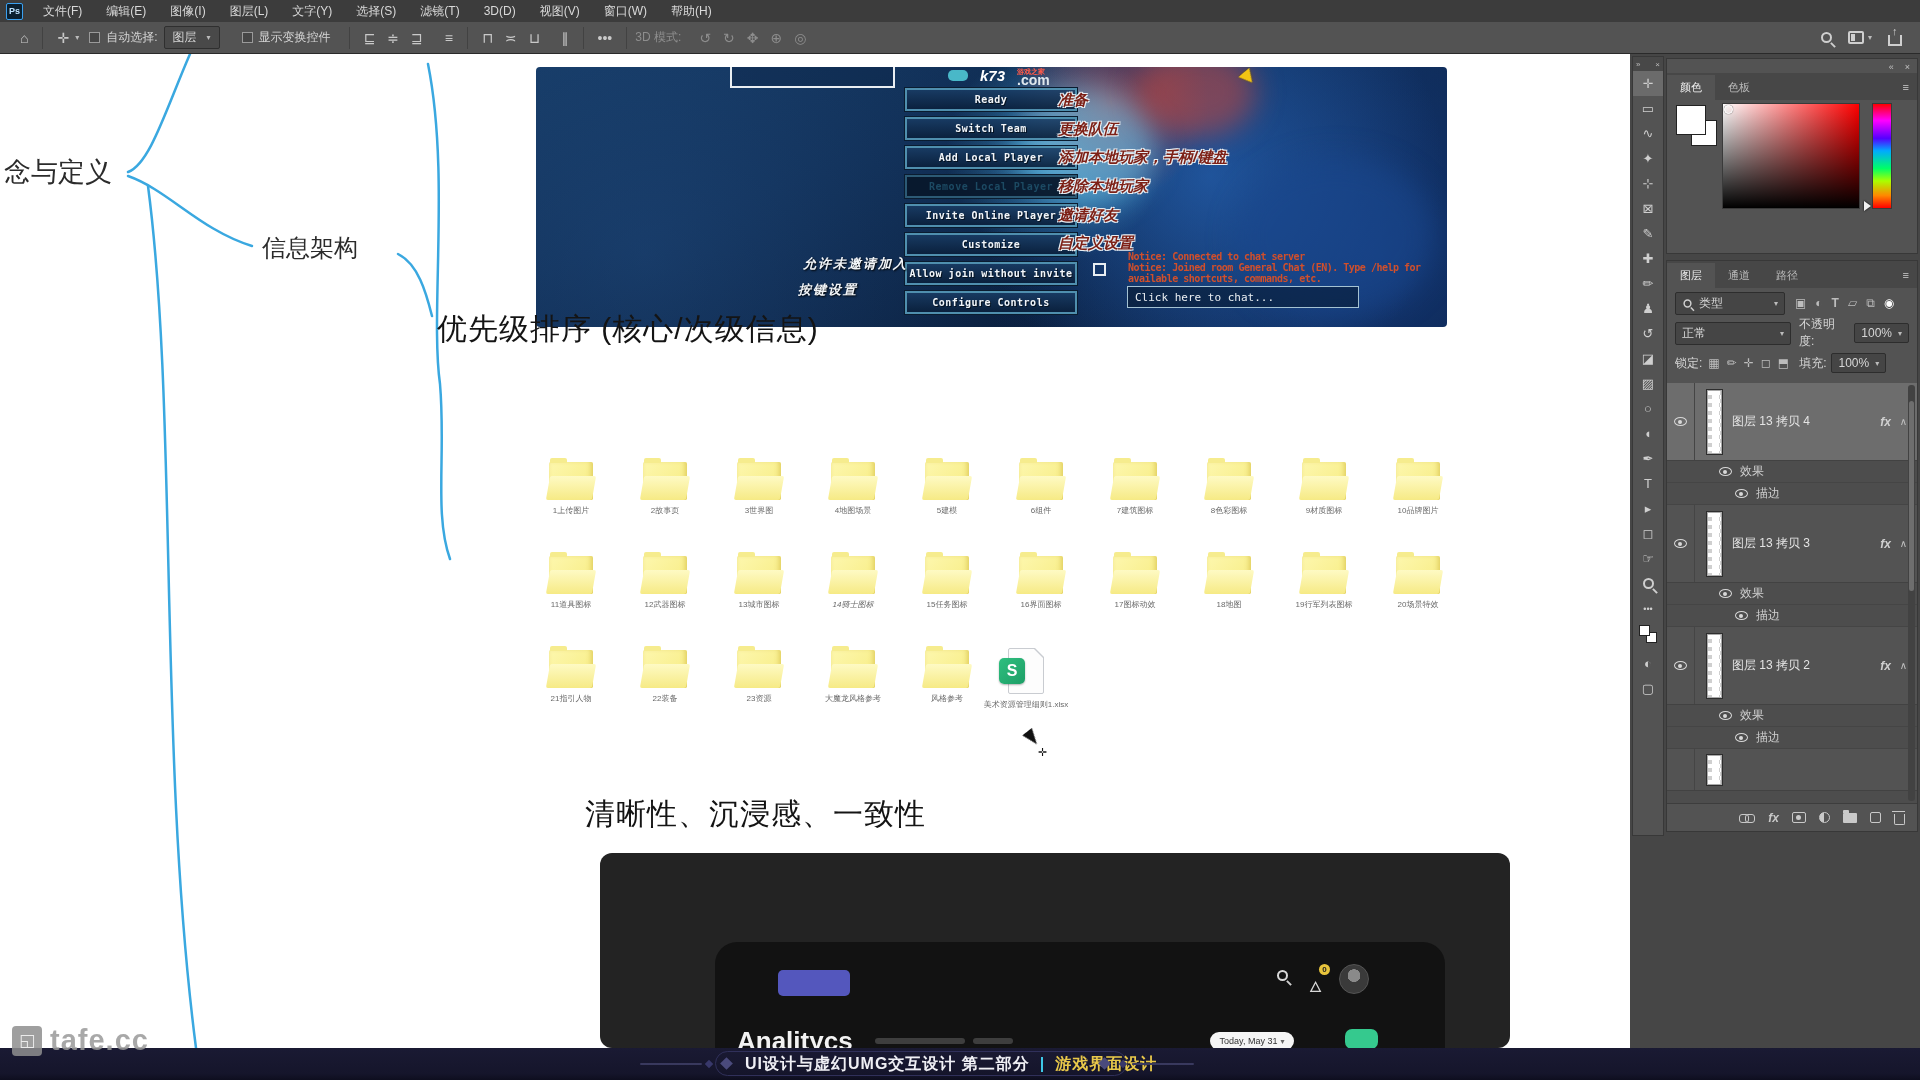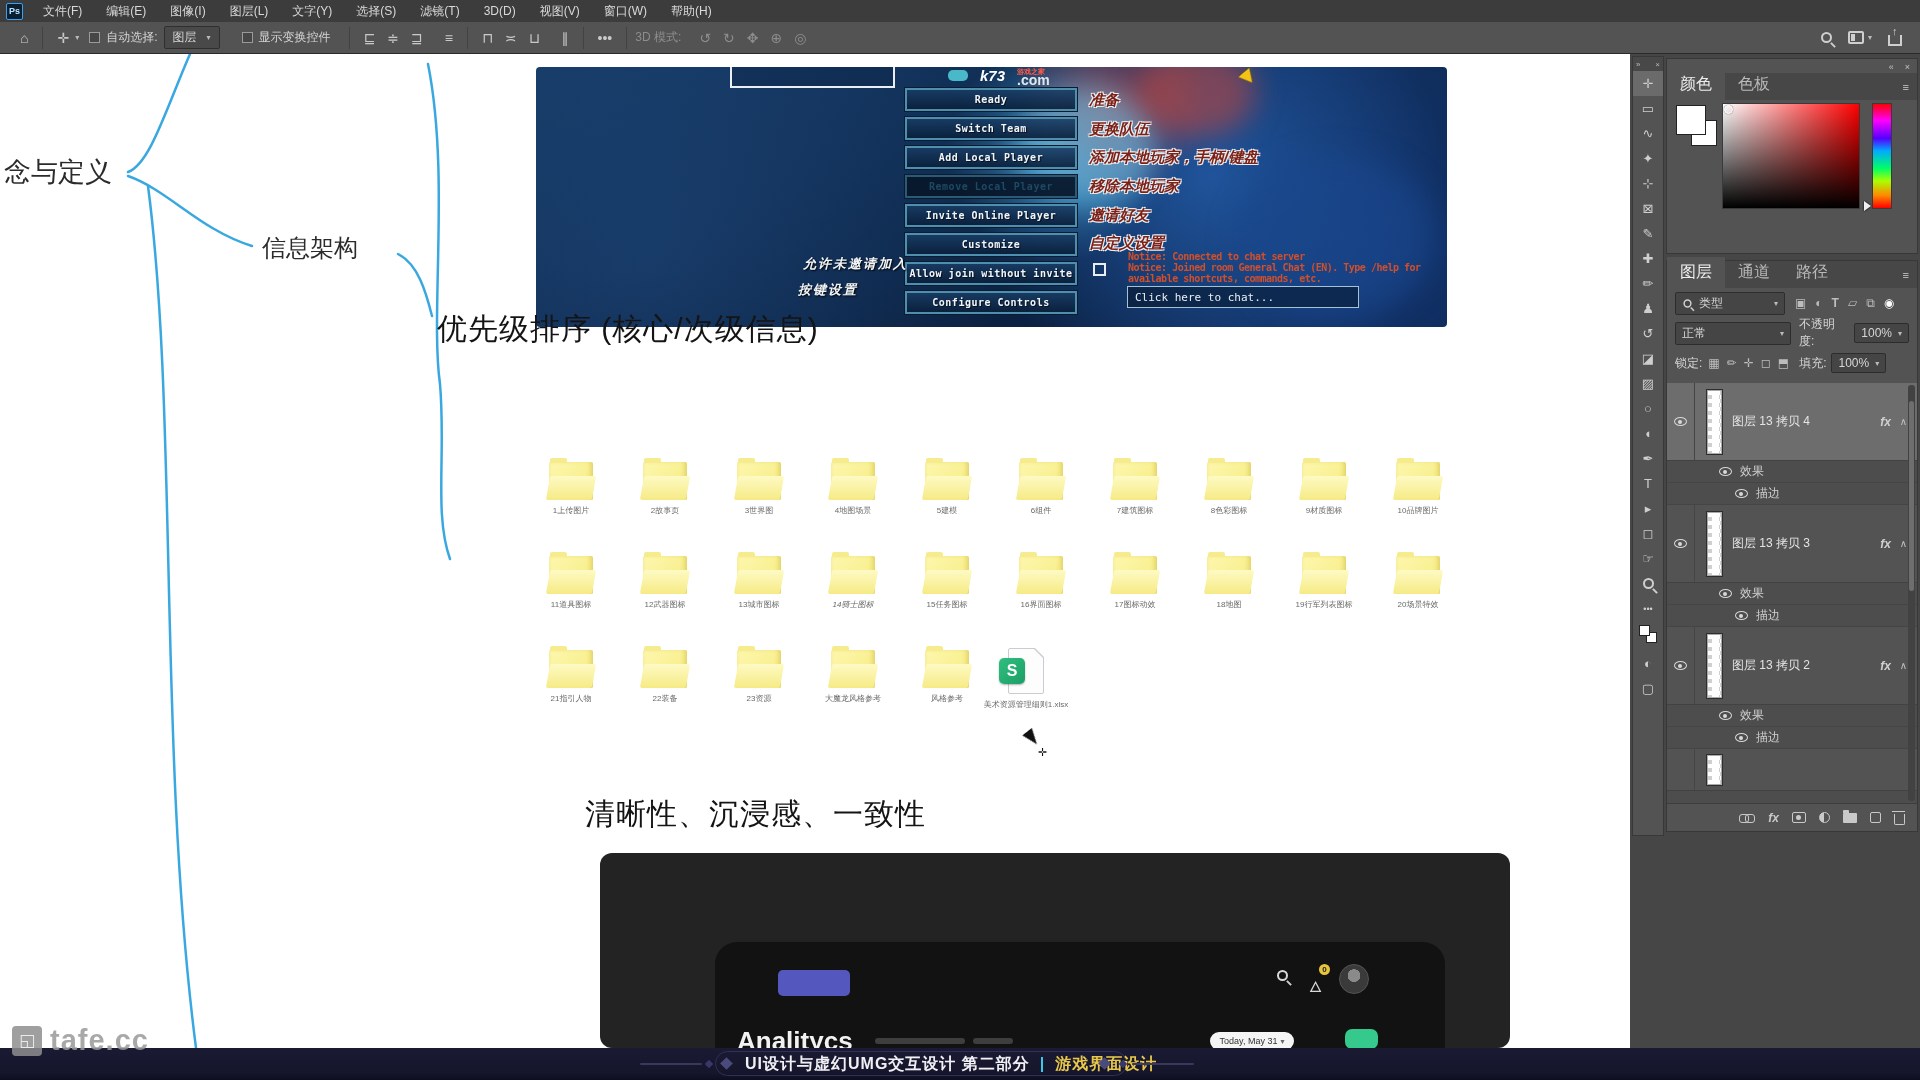--- a/index.html
+++ b/index.html
@@ -54,21 +54,21 @@
   #k73 .tag { font-size:7px; color:#ff5a4a; font-style:normal; }
   #k73 .dom { font-size:14px; color:#dfe8ee; font-style:normal; }
 
   #gbtns { position:absolute; left:369px; top:21px; width:172px; }
   .gbtn { width:172px; height:23px; margin-bottom:6px; background:linear-gradient(180deg,rgba(25,60,100,.88),rgba(10,32,60,.92));
     border:2px solid #4f8fae; outline:1px solid #0a1c30; display:flex; align-items:center; justify-content:center;
     color:#f2f6fa; font-family:"DejaVu Sans Mono",monospace; font-size:10px; font-weight:bold; letter-spacing:0.5px;
     text-shadow:1px 1px 0 #06121f; cursor:pointer; }
   .gbtn.disabled { background:rgba(8,24,44,.95); border-color:#2c5a75; color:#1c4a63; text-shadow:none; }
 
-  .annot { position:absolute; left:553px; color:#7d2016; font-size:15px; font-weight:bold; font-style:italic; white-space:nowrap;
+  .annot { position:absolute; left:522px; color:#7d2016; font-size:15px; font-weight:bold; font-style:italic; white-space:nowrap;
     text-shadow:-1px -1px 0 #e8eef2, 1px -1px 0 #e8eef2, -1px 1px 0 #e8eef2, 1px 1px 0 #e8eef2; }
   .gnote { position:absolute; color:#f2f5f8; font-size:13px; font-weight:bold; font-style:italic; letter-spacing:2px;
     text-shadow:1px 1px 2px #000; }
   #gcheck { position:absolute; left:557px; top:196px; width:13px; height:13px; border:2px solid #e8eef2; }
   .notice { position:absolute; left:592px; color:#d14f2b; font-size:10px; font-weight:bold; white-space:nowrap;
     font-family:"DejaVu Sans Mono",monospace; letter-spacing:-0.5px; }
   #chatbox { position:absolute; left:591px; top:219px; width:232px; height:22px; border:1px solid #a4c2d2;
     background:rgba(6,22,42,.55); display:flex; align-items:center; padding-left:7px; color:#e9eef2; font-size:11px;
     font-family:"DejaVu Sans Mono",monospace; }
   #yellow-cursor { position:absolute; left:705px; top:4px; width:0; height:0; border-left:7px solid transparent;
@@ -124,21 +124,21 @@
   #toolbar-head { height:14px; background:#484848; color:#bbb; font-size:8px; display:flex; align-items:center;
     justify-content:space-between; padding:0 3px; }
   .tool { height:25px; display:flex; align-items:center; justify-content:center; color:#cfcfcf; font-size:13px; cursor:pointer; }
   .tool.active { background:#6b6b6b; }
   .tool-chips { position:relative; height:30px; }
   .chip { position:absolute; width:11px; height:11px; background:#fff; border:1px solid #222; }
 
   .panel { position:absolute; left:36px; width:252px; background:#535353; border:1px solid #383838; }
   .panel-dockbtns { position:absolute; right:5px; top:3px; color:#c2c2c2; font-size:9px; letter-spacing:2px; }
   .tabbar { height:27px; background:#474747; display:flex; align-items:flex-end; padding-left:0; position:relative; }
-  .tab { padding:5px 13px; font-size:16px; color:#b9b9b9; cursor:pointer; }
+  .tab { padding:5px 13px; font-size:11px; color:#b9b9b9; cursor:pointer; }
   .tab.active { background:#535353; color:#ededed; }
   .tab-menu { position:absolute; right:8px; top:8px; color:#cfcfcf; font-size:11px; letter-spacing:0; }
 
   
   #swatch-fg { position:absolute; left:9px; top:46px; width:30px; height:30px; background:#fff; border:1px solid #222; z-index:2; }
   #swatch-bg { position:absolute; left:24px; top:61px; width:26px; height:26px; background:#fff; border:1px solid #222; }
   #sat-box { position:absolute; left:55px; top:44px; width:138px; height:106px; border:1px solid #3a3a3a;
     background:linear-gradient(180deg, rgba(0,0,0,0) 0%, #000 100%), linear-gradient(90deg, #fff 0%, #f00 100%); }
   #sat-pick { position:absolute; left:1px; top:1px; width:9px; height:9px; border:1px solid #fff; border-radius:50%;
     box-shadow:0 0 1px #000; }

